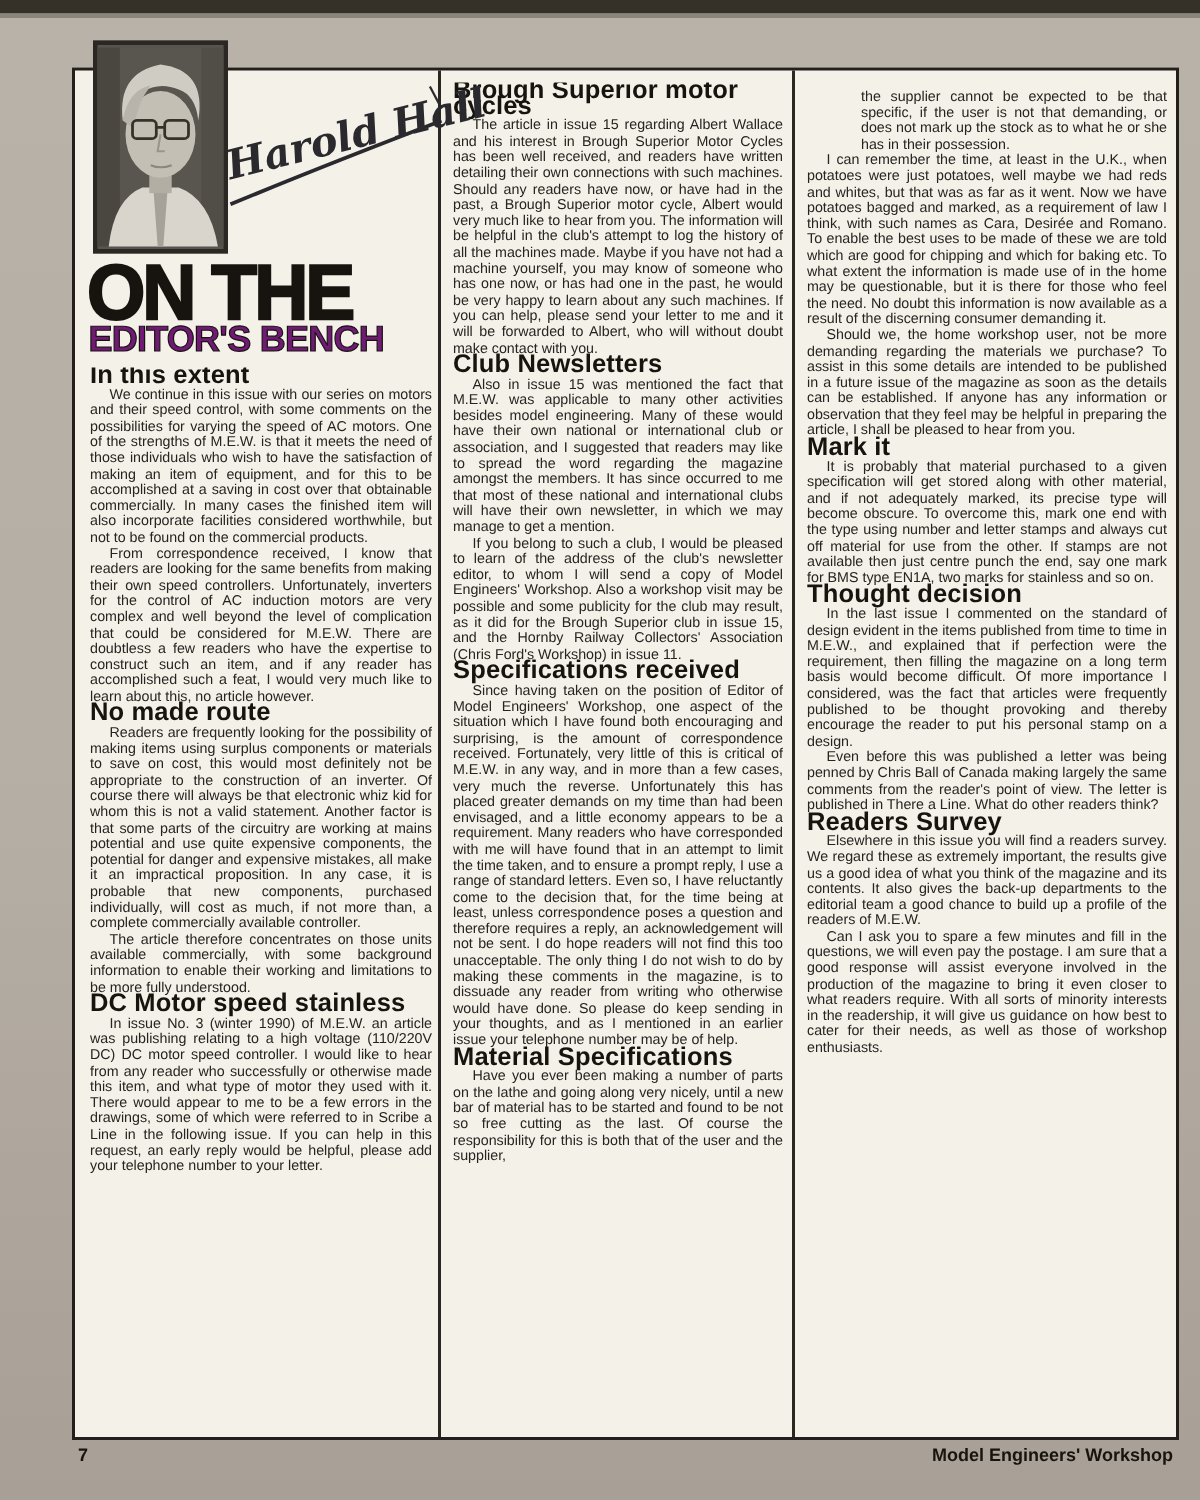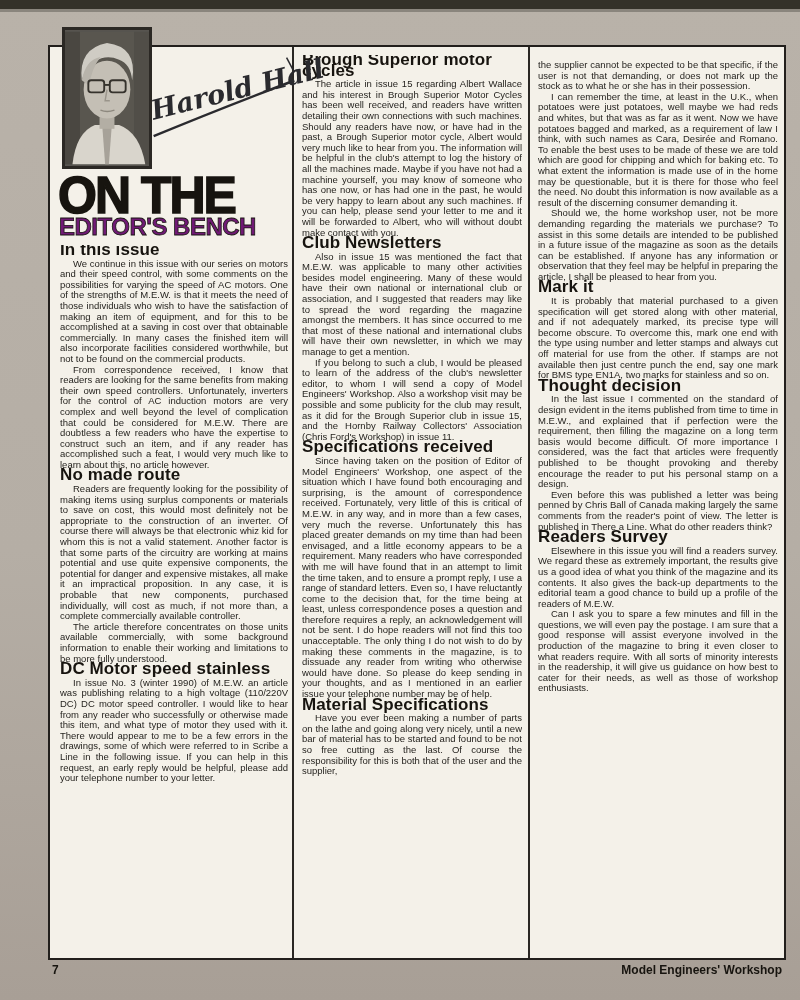--- a/index.html
+++ b/index.html
@@ -54,21 +54,21 @@
   .col1 { left:10px;  top:198px; width:228px; height:712px; }
   .col2 { left:252px; top:8px;   width:220px; height:902px; }
   .col3 { left:488px; top:13px;  width:240px; height:898px; }
 
   .col h3 {
     font-size:17px; font-weight:bold; color:#17140f;
     margin:9px 0 3px 0; letter-spacing:0.1px;
   }
   .col h3:first-child, .col .sec:first-child h3 { margin-top:0; }
   .col p { text-align:justify; text-indent:13px; }
-  .col p.noindent { text-indent:0; }
+  .col p.noindent { text-indent:0;margin-left:36px; }
 
   .footer-page-num {
     position:absolute; left:52px; top:963px;
     font-size:12px; font-weight:bold; color:#17140f;
   }
   .footer-mag-name {
     position:absolute; right:18px; top:963px;
     font-size:12px; font-weight:bold; color:#17140f;margin-left:48px;
   }
 </style>
@@ -81,21 +81,21 @@
 
   <div class="content-box">
     <div class="divider d1"></div>
     <div class="divider d2"></div>
 
     <div class="title1">ON THE</div>
     <div class="title2">EDITOR'S BENCH</div>
 
     <div class="col col1">
       <div class="sec">
-        <h3>In this issue</h3>
+        <h3>In this extent</h3>
         <p>We continue in this issue with our series on motors and their speed control, with some comments on the possibilities for varying the speed of AC motors. One of the strengths of M.E.W. is that it meets the need of those individuals who wish to have the satisfaction of making an item of equipment, and for this to be accomplished at a saving in cost over that obtainable commercially. In many cases the finished item will also incorporate facilities considered worthwhile, but not to be found on the commercial products.</p>
         <p>From correspondence received, I know that readers are looking for the same benefits from making their own speed controllers. Unfortunately, inverters for the control of AC induction motors are very complex and well beyond the level of complication that could be considered for M.E.W. There are doubtless a few readers who have the expertise to construct such an item, and if any reader has accomplished such a feat, I would very much like to learn about this, no article however.</p>
       </div>
       <div class="sec">
         <h3>No made route</h3>
         <p>Readers are frequently looking for the possibility of making items using surplus components or materials to save on cost, this would most definitely not be appropriate to the construction of an inverter. Of course there will always be that electronic whiz kid for whom this is not a valid statement. Another factor is that some parts of the circuitry are working at mains potential and use quite expensive components, the potential for danger and expensive mistakes, all make it an impractical proposition. In any case, it is probable that new components, purchased individually, will cost as much, if not more than, a complete commercially available controller.</p>
         <p>The article therefore concentrates on those units available commercially, with some background information to enable their working and limitations to be more fully understood.</p>
       </div>
       <div class="sec">
         <h3>DC Motor speed stainless</h3>

